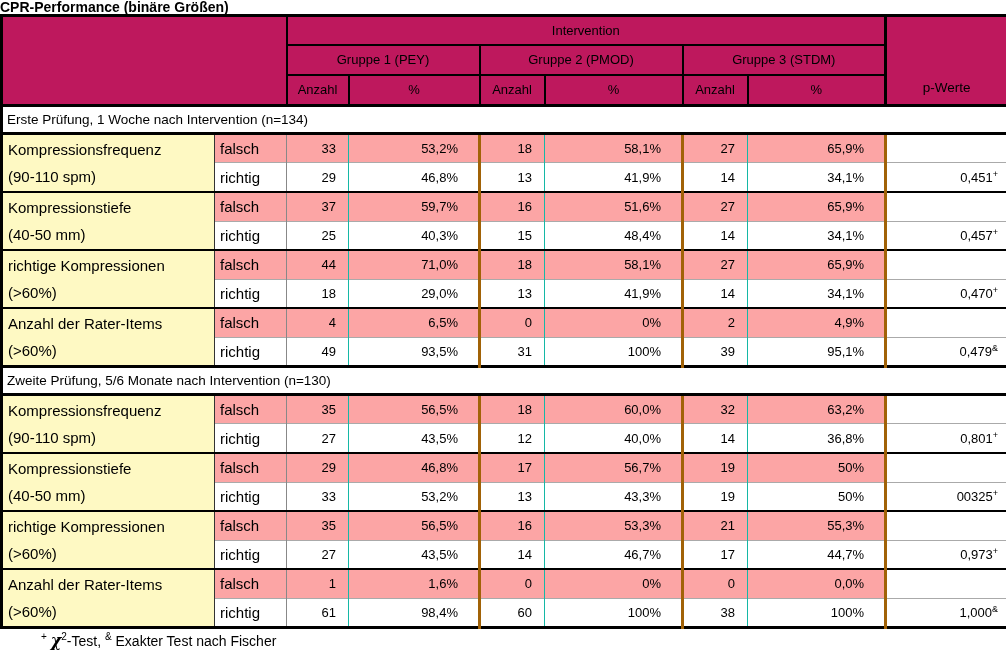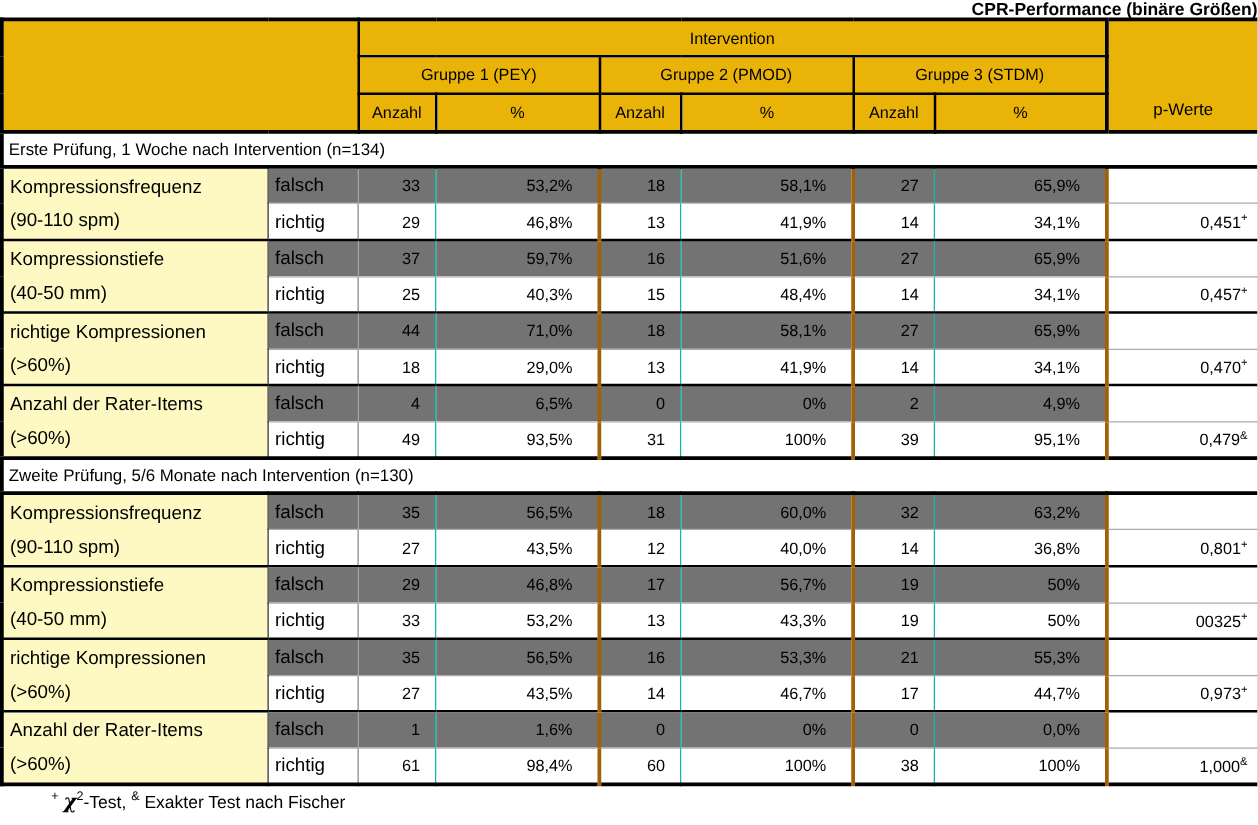--- a/index.html
+++ b/index.html
@@ -1,38 +1,38 @@
 <!DOCTYPE html>
 <html><head>
 <meta charset="utf-8">
 <style>
   html,body{margin:0;padding:0;background:#fff;}
   body{font-family:"Liberation Sans","DejaVu Sans",sans-serif;color:#000;}
   .page{position:relative;width:1006px;height:660px;background:#fff;overflow:hidden;}
-  .title{width:1006px;text-align:right;font-weight:bold;font-size:14px;line-height:13px;padding-top:1px;}
+  .title{width:1006px;text-align:left;font-weight:bold;font-size:14px;line-height:13px;padding-top:1px;}
   table{border-collapse:collapse;table-layout:fixed;width:1006px;border:3px solid #000;}
   td{overflow:hidden;white-space:nowrap;}
   
-  thead td{border:2px solid #000;font-size:13px;text-align:center;vertical-align:middle;background:#eab308;}
+  thead td{border:2px solid #000;font-size:13px;text-align:center;vertical-align:middle;background:#be185d;}
   tr.h1{height:29px;} tr.h2{height:30px;} tr.h3{height:31px;}
   td.corner{border-right:2px solid #000;}
   td.pheader{border-left:3px solid #000;vertical-align:bottom;padding-bottom:9px;font-size:13.5px;}
   
   tr.section-row{height:28px;}
   tr.section-row td{border-top:3px solid #000;border-bottom:3px solid #000;font-size:13.5px;text-align:left;padding-left:4px;background:#fff;}
   
   tbody tr.falsch-row,tbody tr.richtig-row{height:27px;}
   tbody td{font-size:13px;vertical-align:middle;}
   td.measure-cell{background:#fef9c3;border-right:1.5px solid #333;font-size:15px;padding-left:5px;vertical-align:middle;}
   td.measure-cell div{line-height:27px;}
   td.outcome{font-size:15px;padding-left:5px;border-right:1px solid #888;}
   td.num{text-align:right;padding-right:12px;border-right:1px solid #14b8a6;}
   td.pct{text-align:right;padding-right:20px;border-right:3px solid #a16207;}
   td.pcell{border-left:3px solid #000;text-align:right;padding-right:8px;background:#fff;}
-  td.shaded{background:#737373;}
+  td.shaded{background:#fca5a5;}
   tr.richtig-row td{border-top:1px solid #aaa;}
   tr.measure-start td{border-top:2px solid #000;}
   td.pcell sup,{line-height:1;}
   sup{font-size:9px;}
   
   .footnote{position:absolute;left:7px;top:631px;font-size:14px;margin-left:34px;}
   .footnote sup{font-size:10px;}
   .chi{font-family:"DejaVu Serif",serif;font-style:italic;font-weight:bold;font-size:16px;}
 </style>
 </head>

